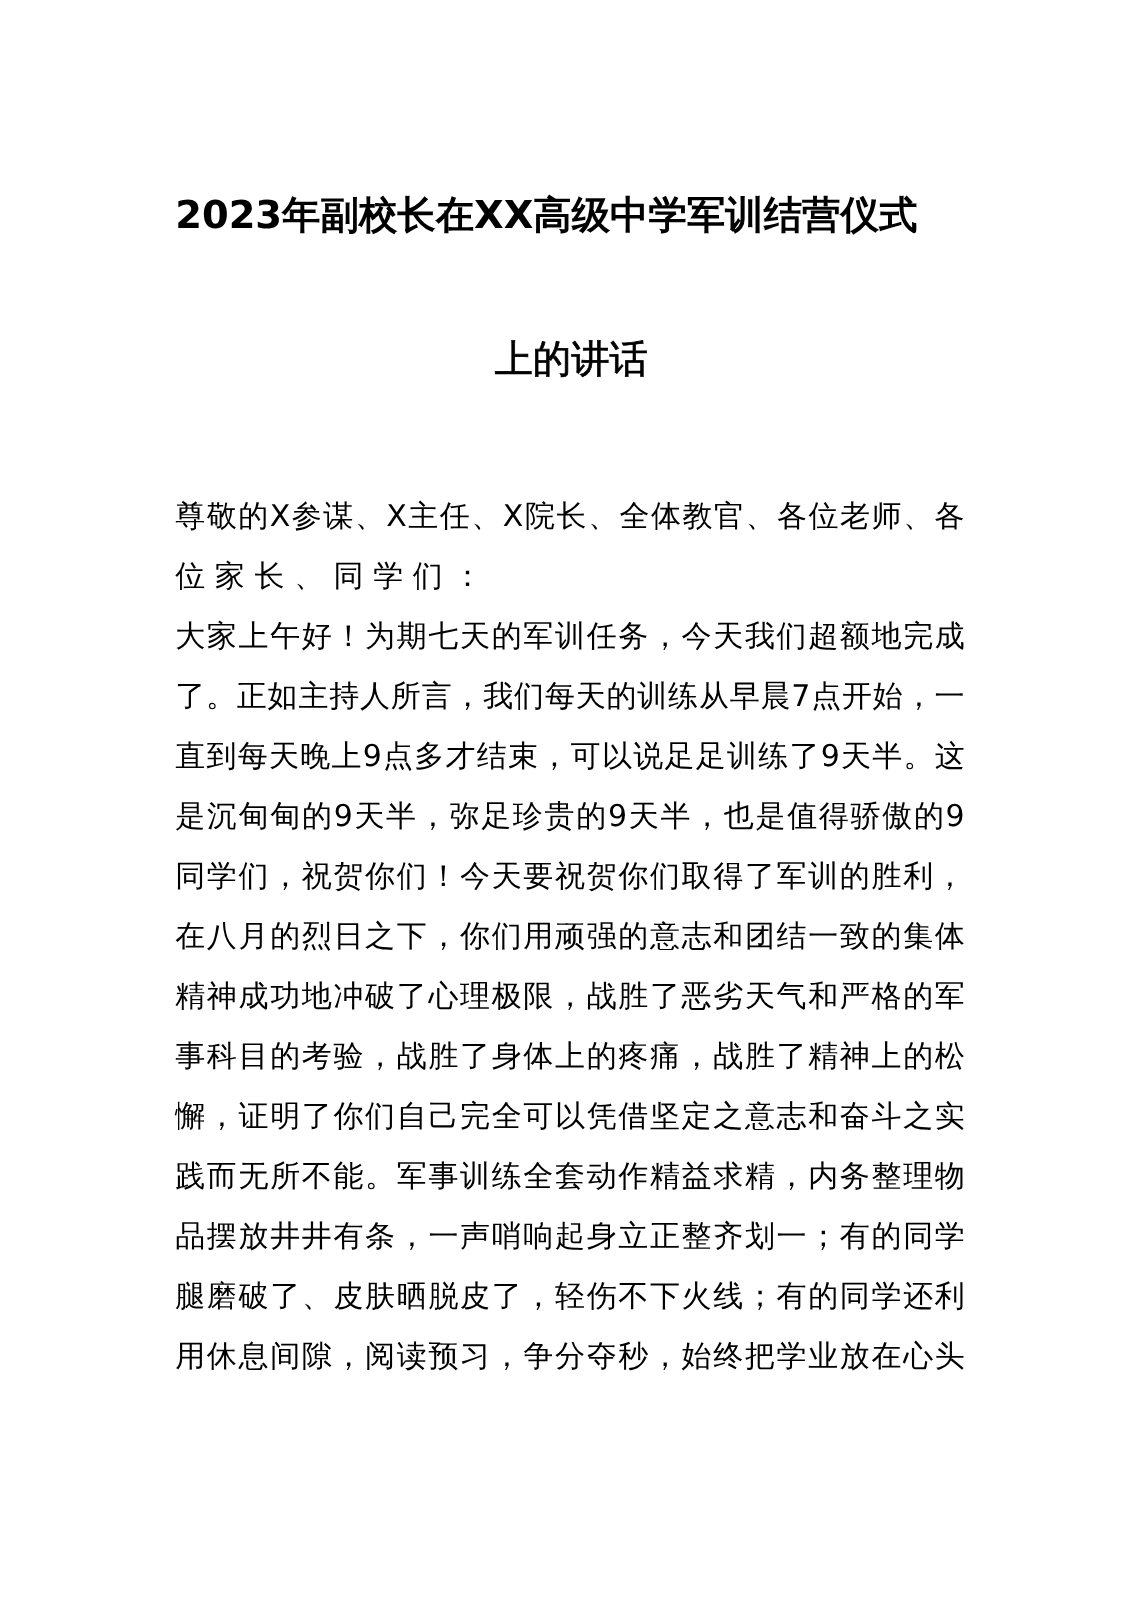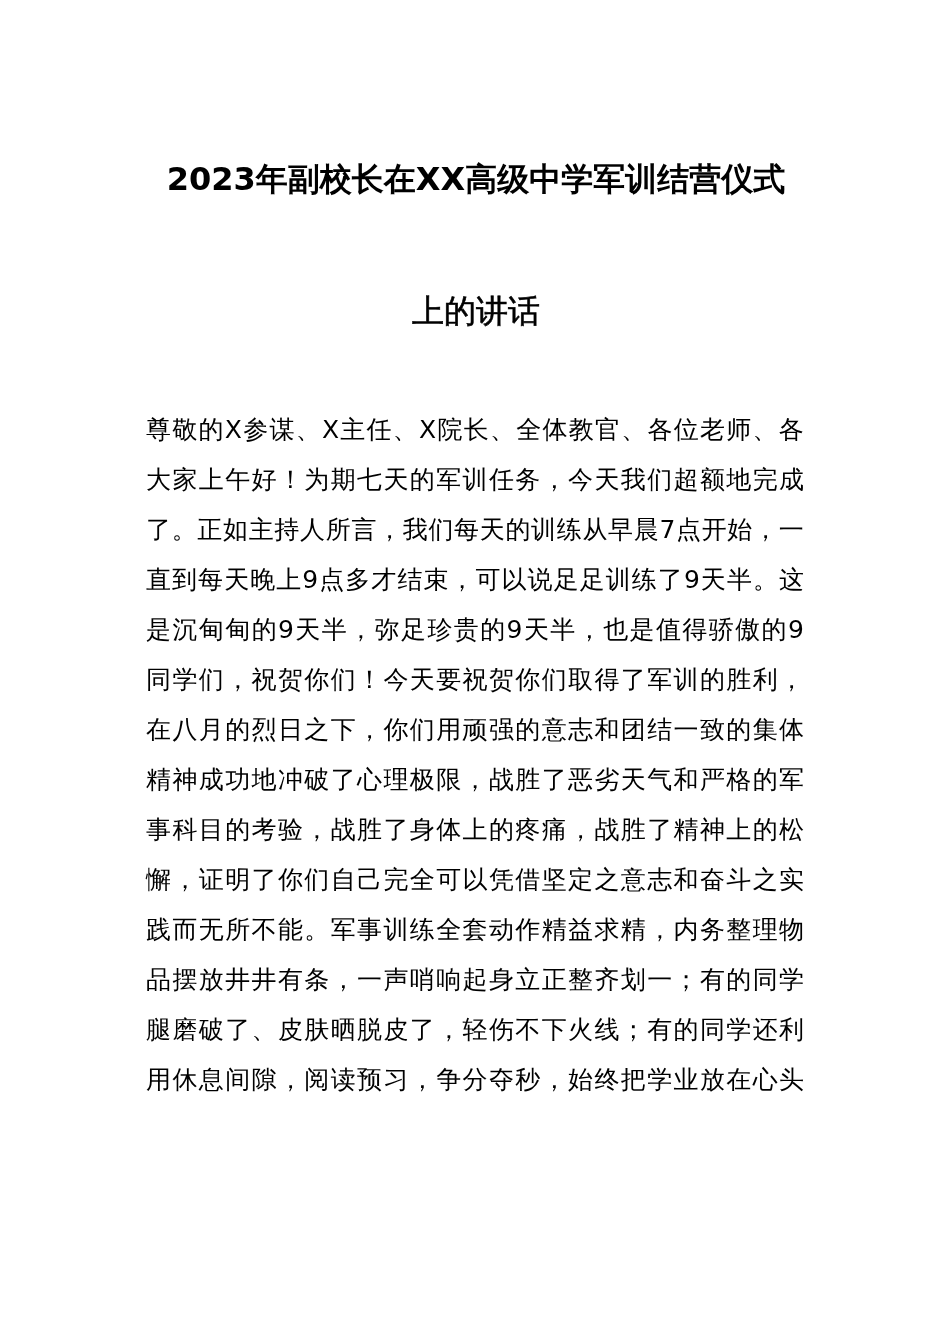--- a/index.html
+++ b/index.html
@@ -8,36 +8,36 @@
     font-family: "DejaVu Sans", "Liberation Sans", sans-serif;
     color: #000000;
   }
   .page { position: absolute; left: 0; top: 0; width: 950px; height: 1344px; background: #ffffff; }
   .title {
     position: absolute; left: 146px; width: 660px;
     font-weight: bold; font-size: 32px; line-height: 40px;
     white-space: nowrap; color: #000;
   }
   .title.l1 { top: 159px; text-align: justify; text-align-last: justify; }
-  .title.l2 { top: 279px; text-align: center; font-weight: normal; font-size: 32px; margin-top: 12px; -webkit-text-stroke: 0.6px #000; }
+  .title.l2 { top: 279px; text-align: center; font-weight: normal; font-size: 32px; -webkit-text-stroke: 0.6px #000; }
   .body-text {
     position: absolute; left: 146px; top: 405px; width: 658px;
     font-size: 25px; line-height: 50px;
   }
   .line {
     display: block; height: 50px; white-space: nowrap;
     text-align: justify; text-align-last: justify;
   }
   .line.last { text-align-last: left; }
 </style>
 </head>
 <body>
 
 <div class="page">
-  <div class="title l1" style="display: flex; justify-content: center;">
+  <div class="title l1" style="display: flex; justify-content: flex-start;">
       <span>2023</span>
       <span>年</span>
       <span>副</span>
       <span>校</span>
       <span>长</span>
       <span>在</span>
       <span>XX</span>
       <span>高</span>
       <span>级</span>
       <span>中</span>
@@ -74,20 +74,21 @@
           <span>教</span>
           <span>官</span>
           <span>、</span>
           <span>各</span>
           <span>位</span>
           <span>老</span>
           <span>师</span>
           <span>、</span>
           <span>各</span>
         </span>
+      <span class="line last" style="letter-spacing: 8px;">位家长、同学们：</span>
     </div>
     <div>
       <span class="line" style="display: flex; justify-content: space-between;">
           <span>大</span>
           <span>家</span>
           <span>上</span>
           <span>午</span>
           <span>好</span>
           <span>！</span>
           <span>为</span>

